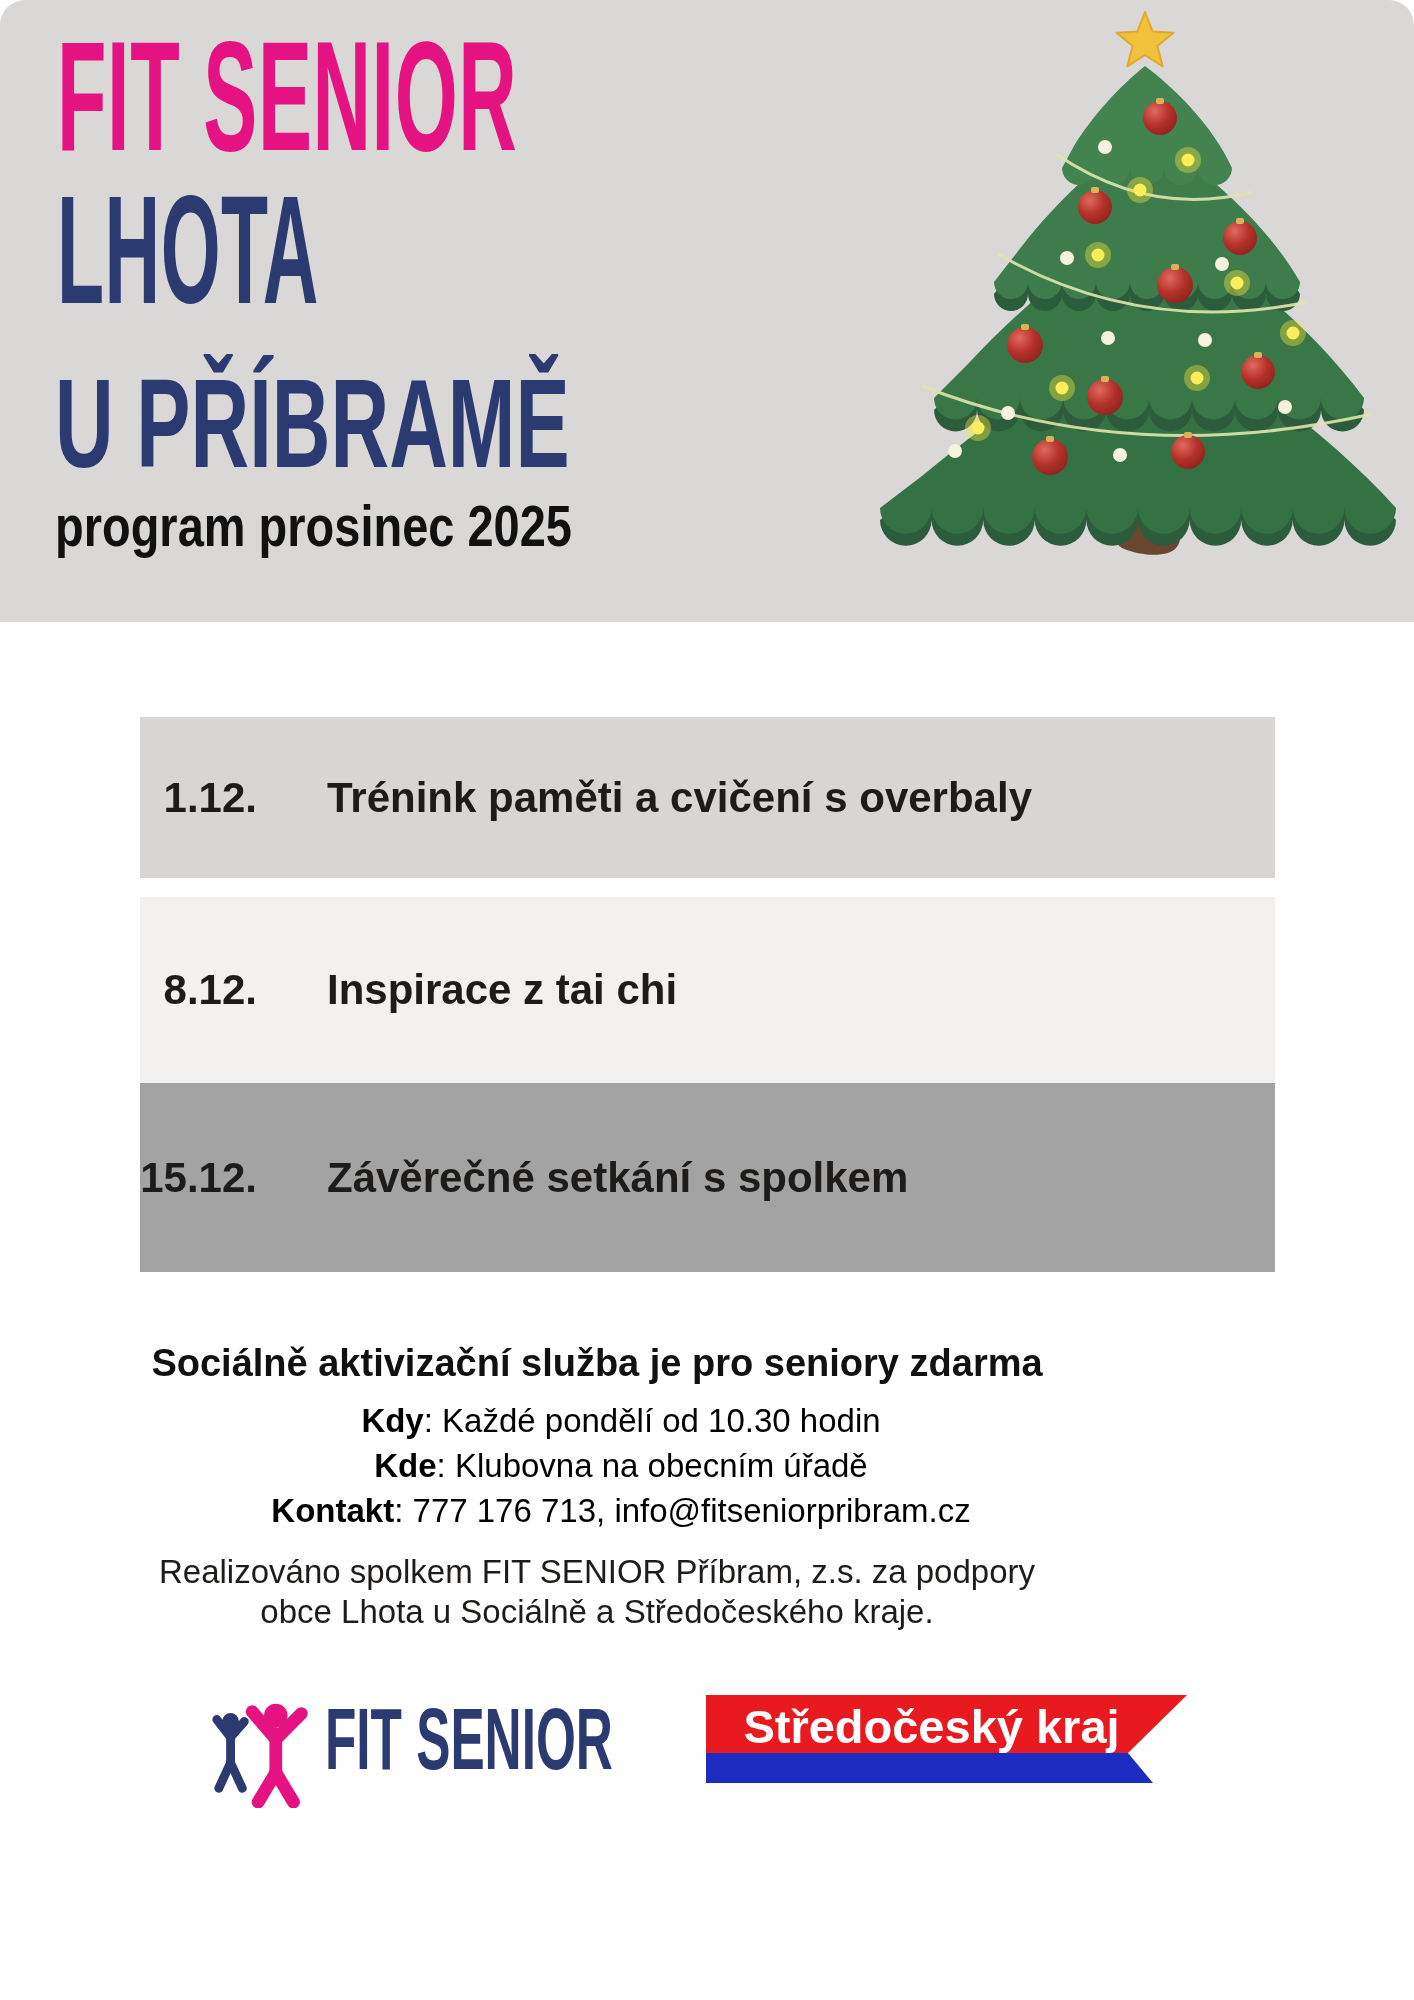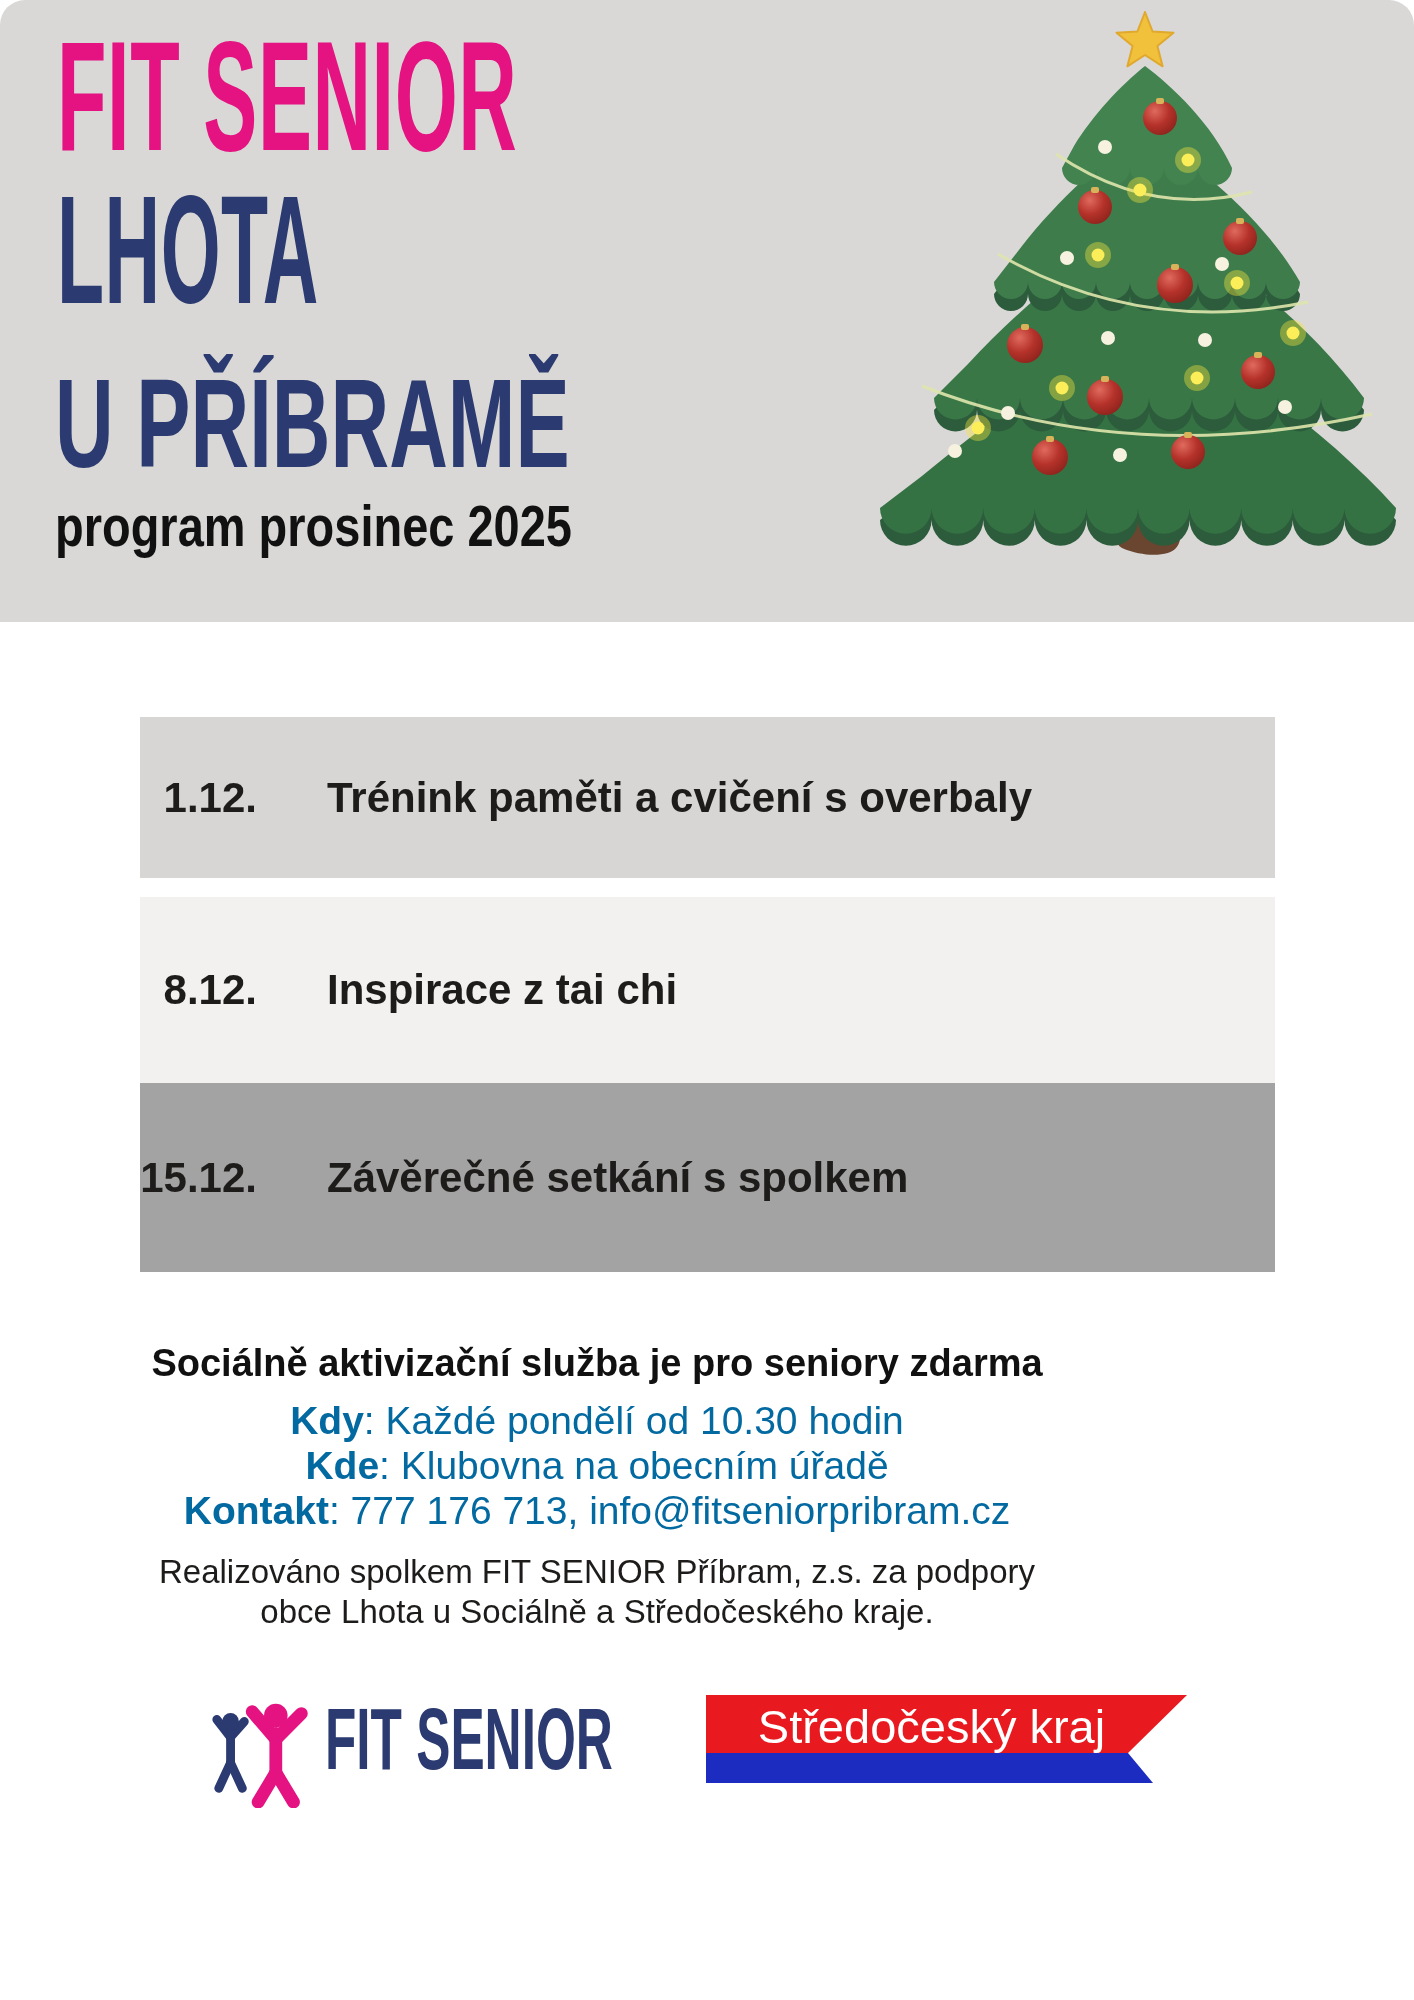--- a/index.html
+++ b/index.html
@@ -23,33 +23,33 @@
        font-size:42px;font-weight:700;color:#1d1c1a;}
   .row-1{top:717px;height:161px;background:#d7d6d4;}
   .row-2{top:897px;height:186px;background:#f2f1ef;}
   .row-3{top:1083px;height:189px;background:#a3a3a3;}
   .date{width:117px;text-align:right;flex:none;}
   .activity{margin-left:70px;white-space:nowrap;}
 
   
   .center{position:absolute;left:0;width:1194px;text-align:center;}
   .highlight{top:1342px;font-size:38px;font-weight:700;color:#111111;}
-  .detail{font-size:39px;color:#0369a1;line-height:45px;}
+  .detail{font-size:33px;color:#000000;line-height:45px;padding-left:24px;}
   .d1{top:1398px;} .d2{top:1443px;} .d3{top:1488px;}
   .detail b{font-weight:700;}
   .note{top:1552px;font-size:33px;line-height:40px;color:#1d1c1a;}
 
   
   .figures{position:absolute;left:205px;top:1690px;width:118px;height:118px;}
   .logo-text{position:absolute;left:325px;top:1695px;font-size:88px;font-weight:700;
              color:#2b3a70;white-space:nowrap;line-height:1;
              transform:scaleX(0.583);transform-origin:left top;}
   .ribbon{position:absolute;left:706px;top:1695px;width:485px;height:88px;}
   .ribbon-text{position:absolute;left:706px;top:1701px;width:451px;text-align:center;
-               font-size:47px;font-weight:400;color:#ffffff;line-height:1.1;white-space:nowrap;}
+               font-size:47px;font-weight:700;color:#ffffff;line-height:1.1;white-space:nowrap;}
 </style>
 </head>
 <body>
 
 <div class="page">
 
   <div class="header">
     <div class="headline t1">FIT SENIOR</div>
     <div class="headline t2">LHOTA</div>
     <div class="headline t3">U PŘÍBRAMĚ</div>

